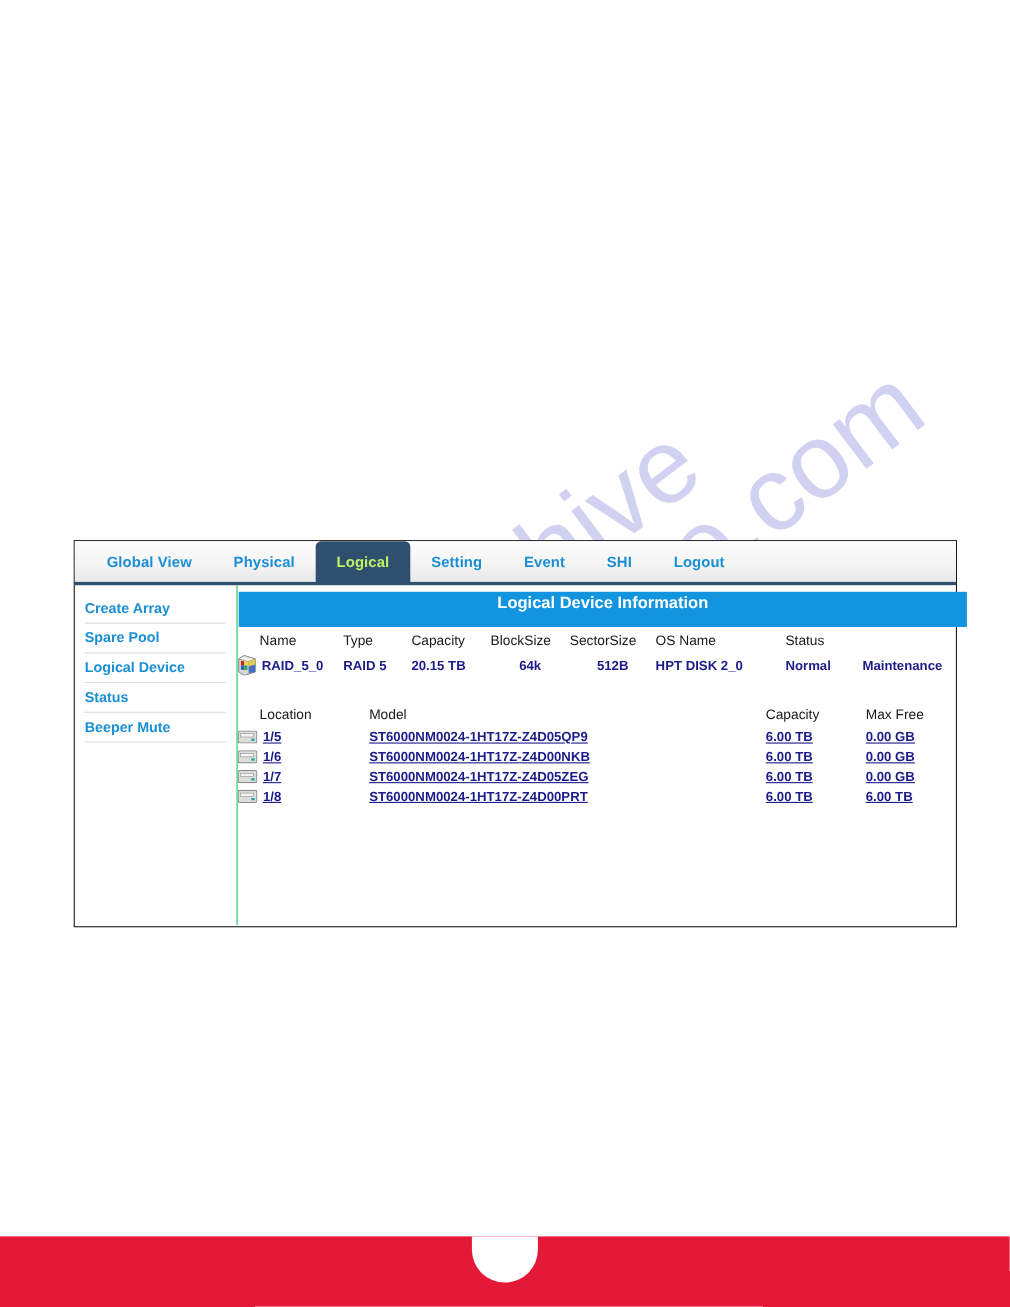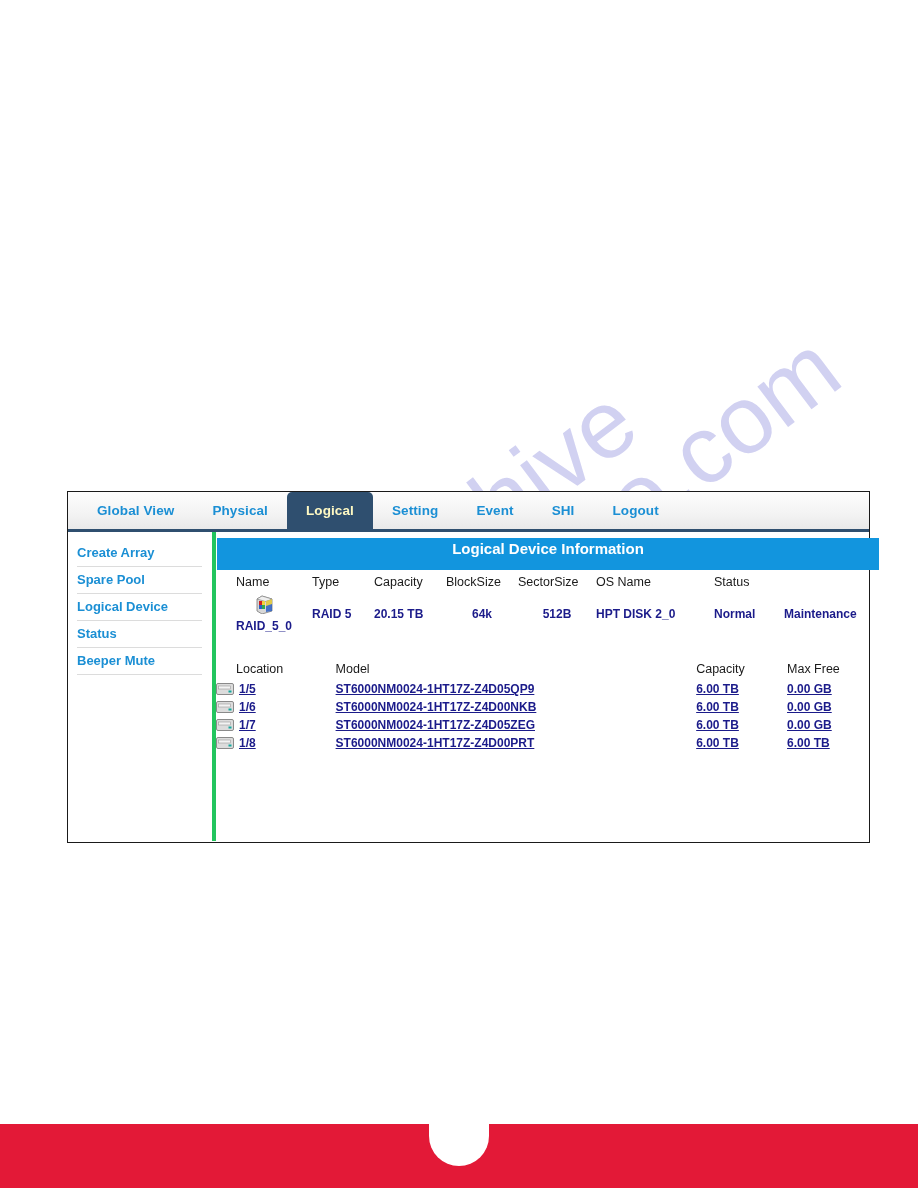--- a/index.html
+++ b/index.html
@@ -94,35 +94,35 @@
     padding: 0 19px;
     height: 37px;
     line-height: 37px;
     box-sizing: border-box;
     white-space: nowrap;
     cursor: pointer;
     letter-spacing: .1px;
   }
   .tab.active {
     background: #2f4f6f;
-    color: #fef9c3;
+    color: #bef264;
     border-radius: 5px 5px 0 0;
   }
 
   
   .panel-body {
     display: flex;
     height: 309px;
     box-sizing: border-box;
   }
 
   
   .sidebar {
     width: 148px;
-    border-right: 4px solid #22c55e;
+    border-right: 1px solid #22c55e;
     box-sizing: border-box;
     padding: 8px 0 0 0;
     flex: 0 0 148px;
   }
   .side-item {
     margin: 0 10px 0 9px;
     padding: 5px 0 6px 0;
     border-bottom: 1px solid #dcdcdc;
     font-size: 13px;
     font-weight: bold;
@@ -178,21 +178,20 @@
   .lcol-os    { width: 118px; }
   .lcol-stat  { width: 70px; }
   .lcol-maint { width: 96px; }
 
   .c-center { text-align: center !important; }
 
   .name-cell {
     display: flex;
     align-items: center;
     gap: 5px;
-    flex-direction: column;
   }
 
   a.maint-link {
     color: #1b1b8a;
     font-size: 12px;
     font-weight: bold;
     cursor: pointer;
   }
 
   

